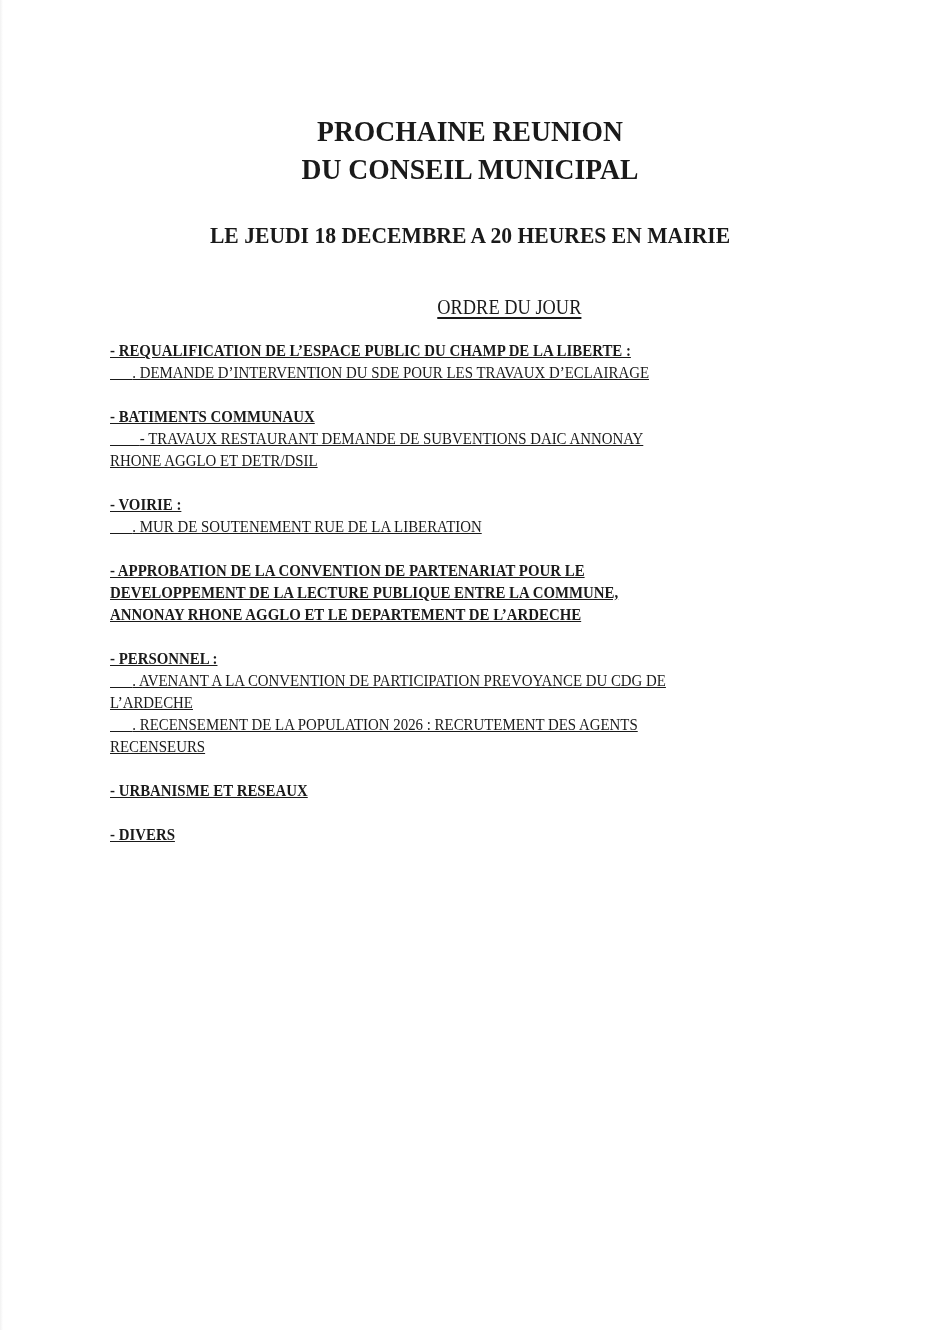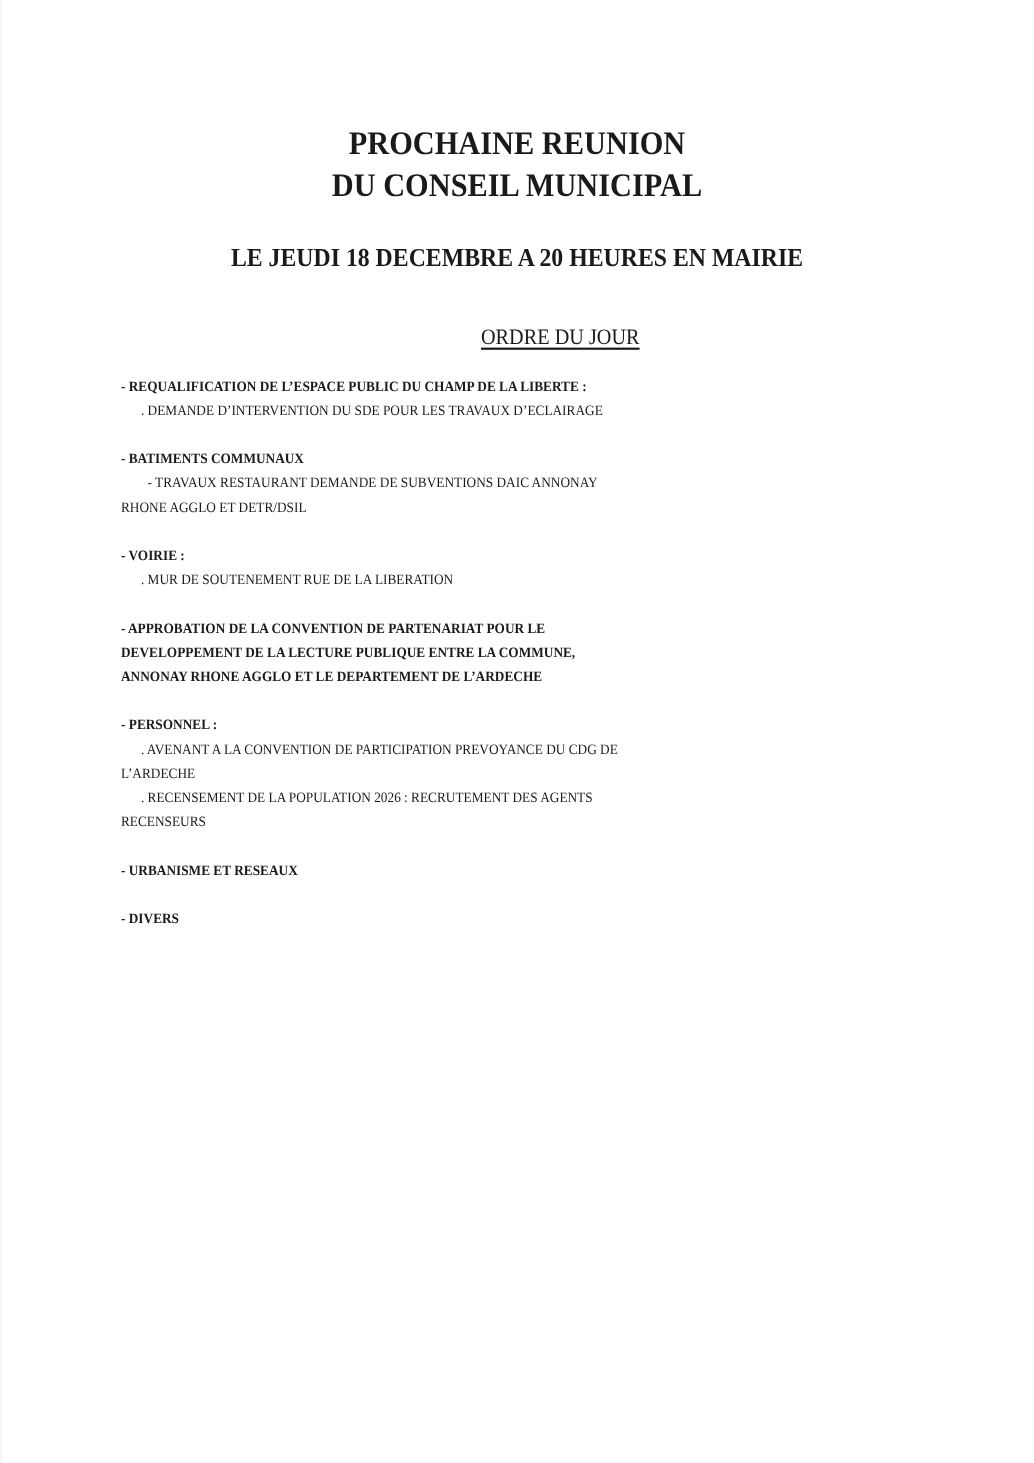--- a/index.html
+++ b/index.html
@@ -68,22 +68,23 @@
       text-decoration: underline;
       text-underline-offset: 3px;
       display: inline-block;
       transform: scaleX(0.92);
     }
     .agenda {
       position: absolute;
       top: 340px;
       left: 110px;
       width: 730px;
-      font-size: 13px;
+      font-size: 16px;
       line-height: 22px;
+      text-decoration: underline;
     }
     .item {
       margin: 0 0 22px 0;
     }
     .item-title {
       font-weight: bold;
       white-space: pre-wrap;
       display: block;
       transform: scaleX(0.93);
       transform-origin: left;

